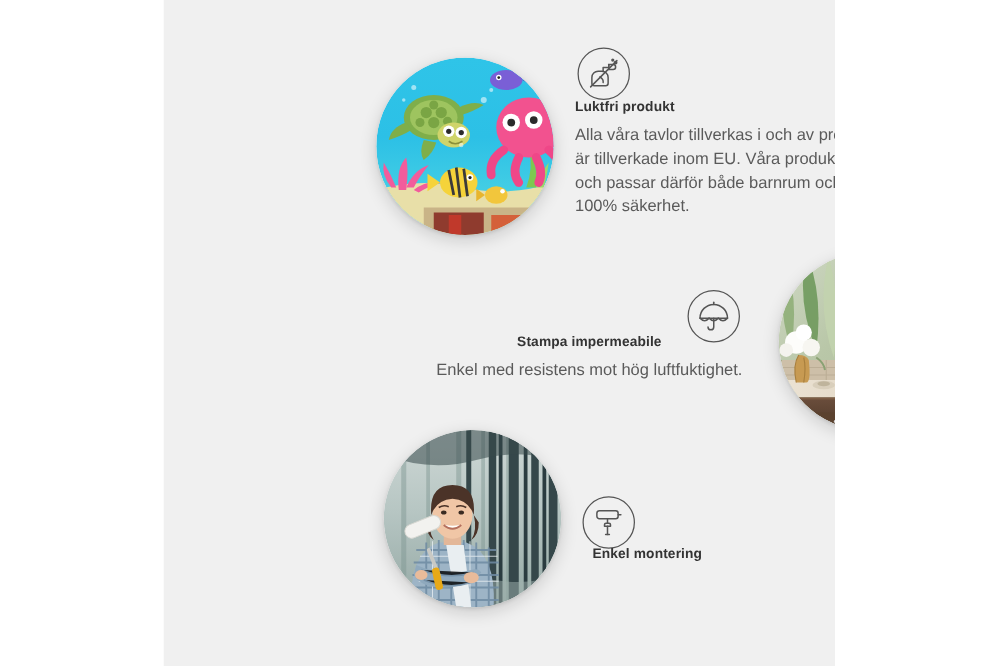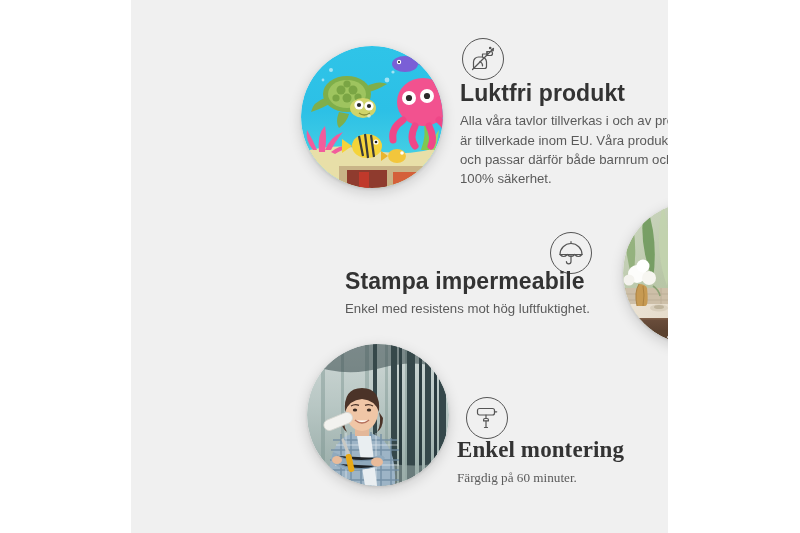--- a/index.html
+++ b/index.html
@@ -31,21 +31,21 @@
     height: 533px;
     background: #f0f0f0;
     overflow: hidden;
   }
 
   .feature-text {
     position: absolute;
   }
 
   .feature-title {
-    font-size: 23px;
+    font-size: 11px;
     font-weight: bold;
     color: #333333;
     letter-spacing: 0.1px;
     margin: 0 0 5px 0;
     line-height: 1.15;
   }
 
   .feature-desc {
     font-size: 13.2px;
     color: #5a5a5a;
@@ -73,37 +73,37 @@
   .photo {
     position: absolute;
     border-radius: 50%;
     overflow: hidden;
     box-shadow: 0 4px 14px rgba(0,0,0,0.16), 0 1px 3px rgba(0,0,0,0.10);
   }
   .photo svg { display: block; }
 
   
   .ta-left   { text-align: left; }
-  .ta-right  { text-align: left; }
+  .ta-right  { text-align: center; }
 
   
   
   #photo-ocean  { left: 170px; top: 46px;  width: 142px; height: 142px; }
   #icon-odor    { left: 331px; top: 38px; }
   #text-odor    { left: 329px; top: 80px;  width: 292px; }
 
   
   #icon-water   { left: 419px; top: 232px; }
   #text-water   { left: 214px; top: 268px; width: 253px; }
   #photo-bath   { left: 492px; top: 202px; width: 142px; height: 142px; }
 
   
   #photo-woman  { left: 176px; top: 344px; width: 142px; height: 142px; }
   #icon-roller  { left: 335px; top: 397px; }
-  #text-roller  { left: 326px; top: 437px; width: 215px; font-family: Liberation Serif, serif; }
+  #text-roller  { left: 343px; top: 437px; width: 215px; }
 </style>
 </head>
 <body>
 
 <div class="page">
   <div class="panel">
 
     <div class="photo" id="photo-ocean">
       <svg width="142" height="142" viewBox="0 0 142 142" aria-hidden="true">
         <defs>
@@ -453,17 +453,16 @@
 
         <path d="M12 16 v6.5"></path>
         <path d="M10.5 22.5 h3"></path>
 
         <path d="M20.5 6.8 h2.2"></path>
       </svg>
     </div>
 
     <div class="feature-text ta-left" id="text-roller">
       <div class="feature-title">Enkel montering</div>
-      <div class="feature-desc">Färgdig på 60 minuter.</div>
     </div>
 
   </div>
 </div>
 
 </body></html>

